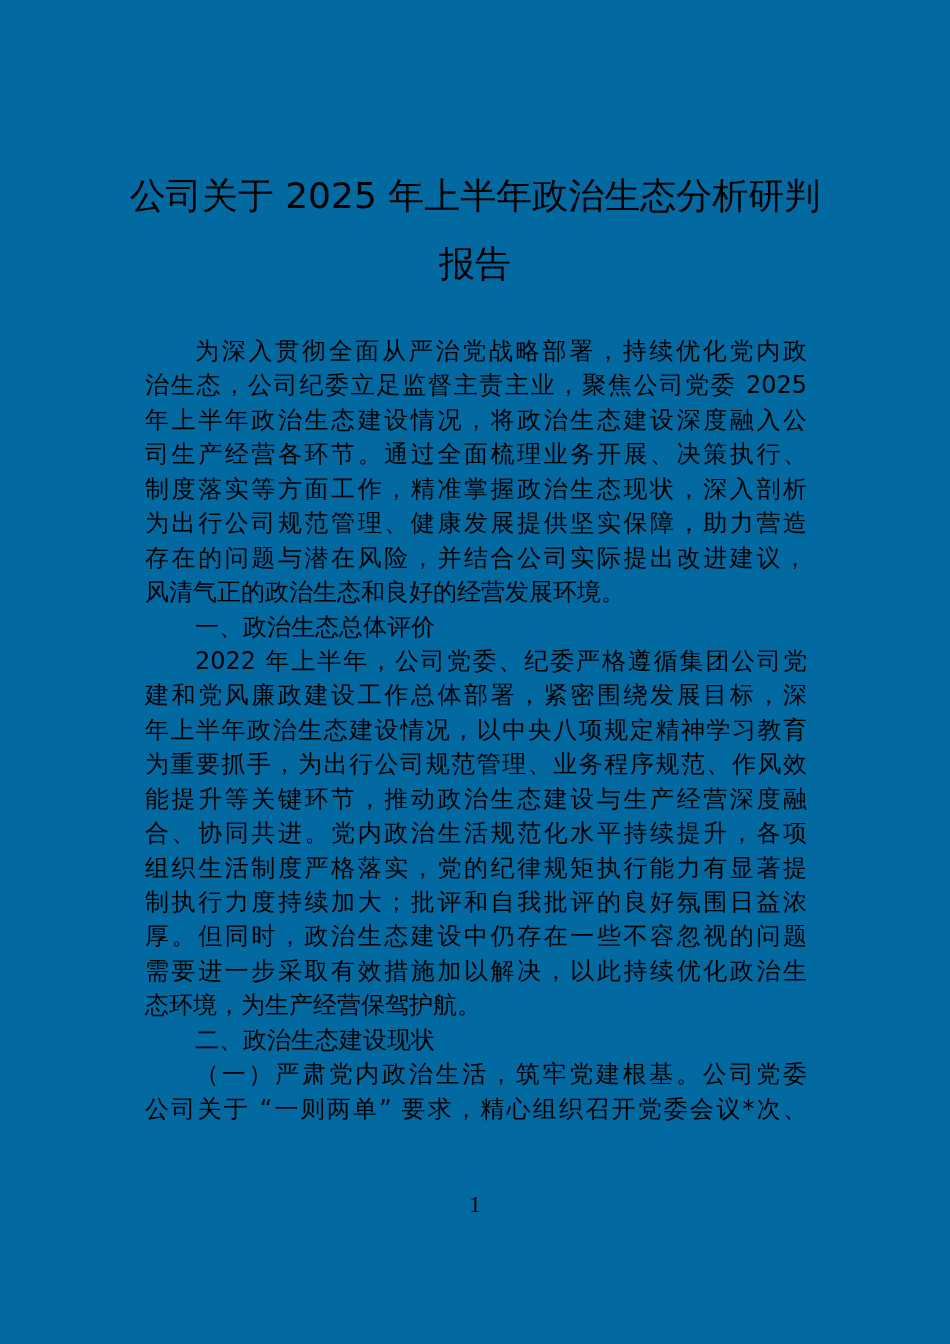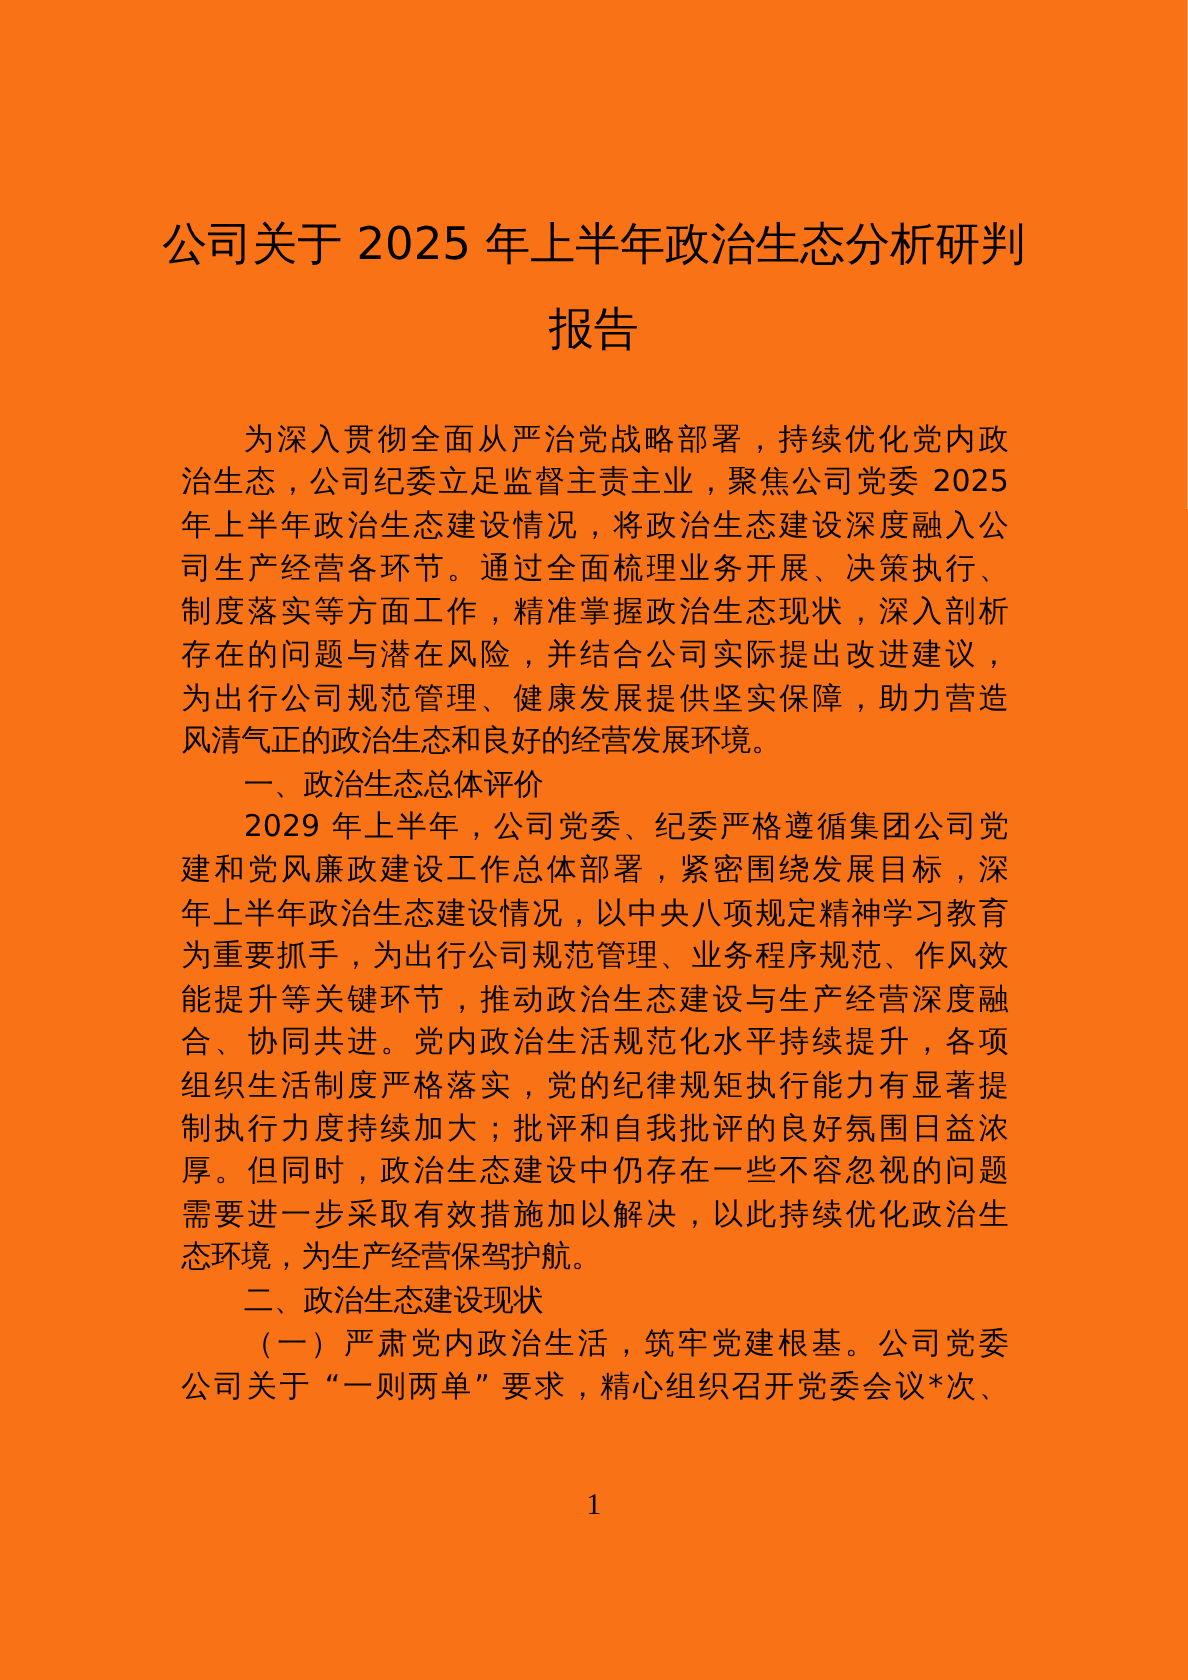--- a/index.html
+++ b/index.html
@@ -12,21 +12,21 @@
       height: 1344px;
       position: relative;
       overflow: hidden;
       font-family: "DejaVu Sans", "Liberation Sans", sans-serif;
       color: #000000;
     }
     .page {
       position: absolute;
       left: 0; top: 0;
       width: 950px; height: 1344px;
-      background: #f97316;
+      background: #0369a1;
     }
     .title {
       position: absolute;
       left: 0;
       width: 950px;
       text-align: center;
       font-size: 36px;
       line-height: 40px;
       white-space: nowrap;
     }
@@ -75,27 +75,27 @@
   <div class="title title-l1">公司关于 2025 年上半年政治生态分析研判</div>
   <div class="title title-l2">报告</div>
 
   <div class="body-text">
 
     <div class="line indent">为深入贯彻全面从严治党战略部署，持续优化党内政</div>
     <div class="line">治生态，公司纪委立足监督主责主业，聚焦公司党委 2025</div>
     <div class="line">年上半年政治生态建设情况，将政治生态建设深度融入公</div>
     <div class="line">司生产经营各环节。通过全面梳理业务开展、决策执行、</div>
     <div class="line">制度落实等方面工作，精准掌握政治生态现状，深入剖析</div>
+    <div class="line">为出行公司规范管理、健康发展提供坚实保障，助力营造</div>
     <div class="line">存在的问题与潜在风险，并结合公司实际提出改进建议，</div>
-    <div class="line">为出行公司规范管理、健康发展提供坚实保障，助力营造</div>
     <div class="line last">风清气正的政治生态和良好的经营发展环境。</div>
 
     <div class="line indent heading">一、政治生态总体评价</div>
 
-    <div class="line indent">2029 年上半年，公司党委、纪委严格遵循集团公司党</div>
+    <div class="line indent">2022 年上半年，公司党委、纪委严格遵循集团公司党</div>
     <div class="line">建和党风廉政建设工作总体部署，紧密围绕发展目标，深</div>
     <div class="line">年上半年政治生态建设情况，以中央八项规定精神学习教育</div>
     <div class="line">为重要抓手，为出行公司规范管理、业务程序规范、作风效</div>
     <div class="line">能提升等关键环节，推动政治生态建设与生产经营深度融</div>
     <div class="line">合、协同共进。党内政治生活规范化水平持续提升，各项</div>
     <div class="line">组织生活制度严格落实，党的纪律规矩执行能力有显著提</div>
     <div class="line">制执行力度持续加大；批评和自我批评的良好氛围日益浓</div>
     <div class="line">厚。但同时，政治生态建设中仍存在一些不容忽视的问题</div>
     <div class="line">需要进一步采取有效措施加以解决，以此持续优化政治生</div>
     <div class="line last">态环境，为生产经营保驾护航。</div>

